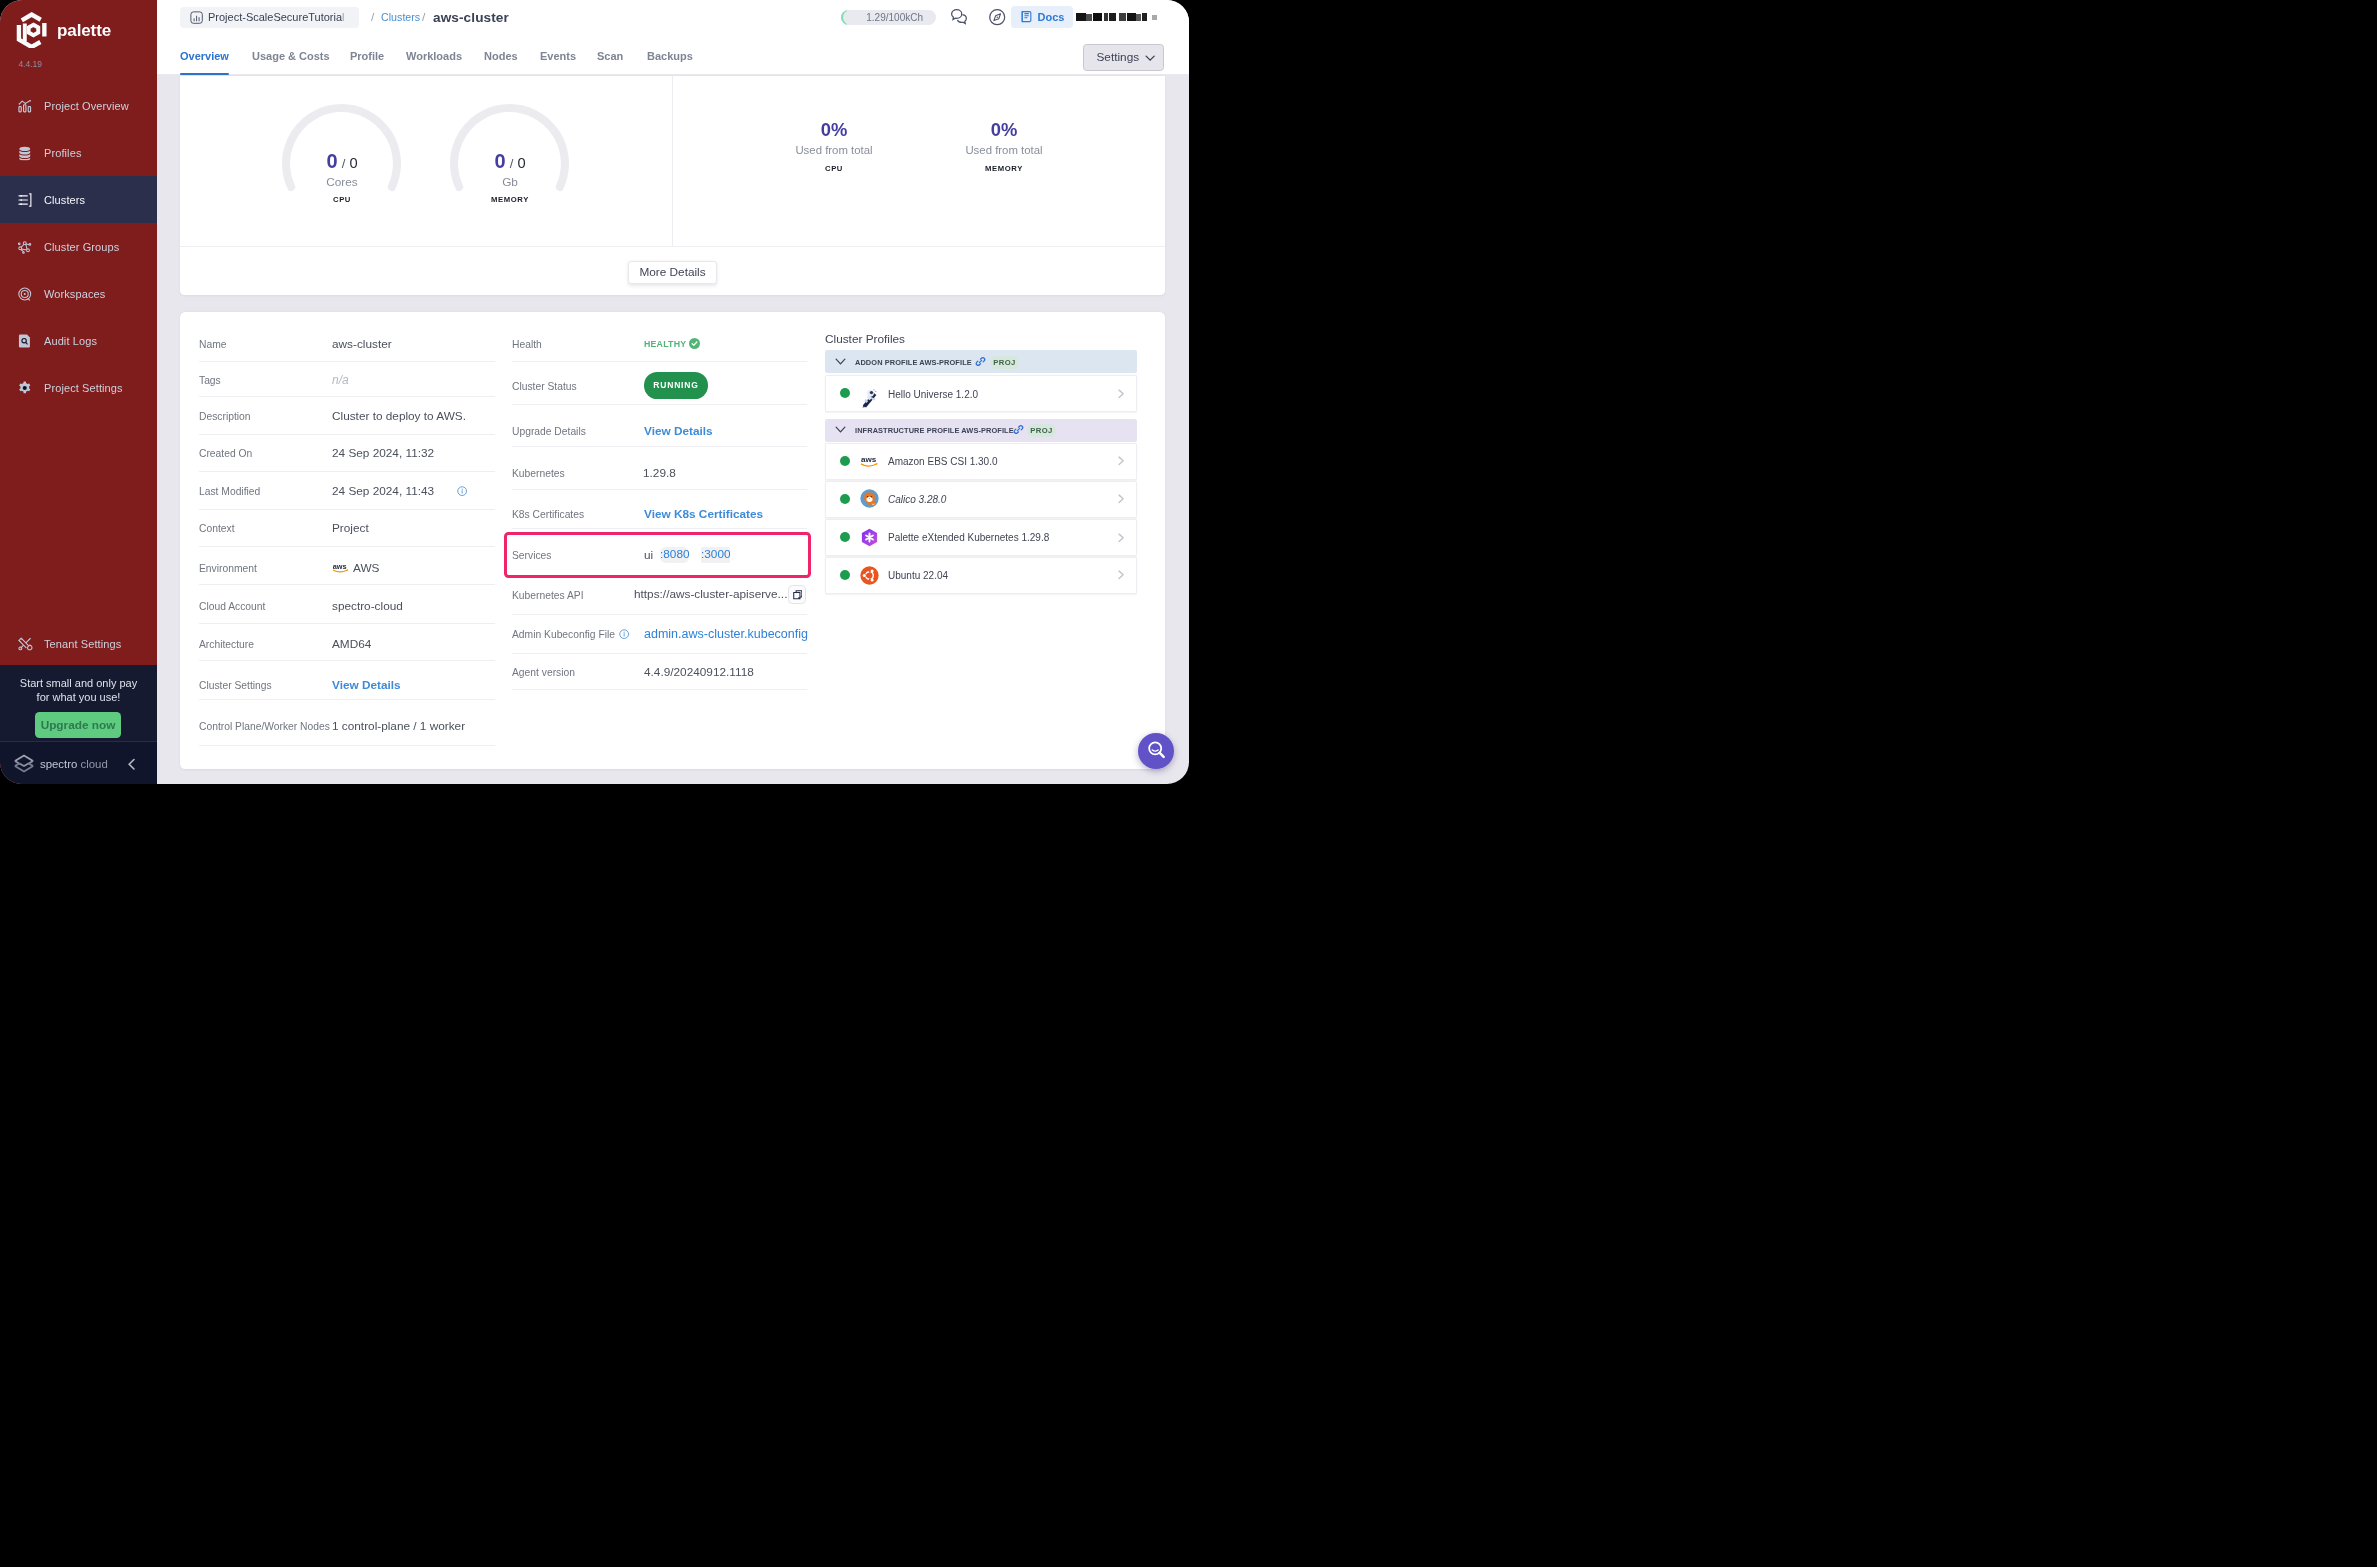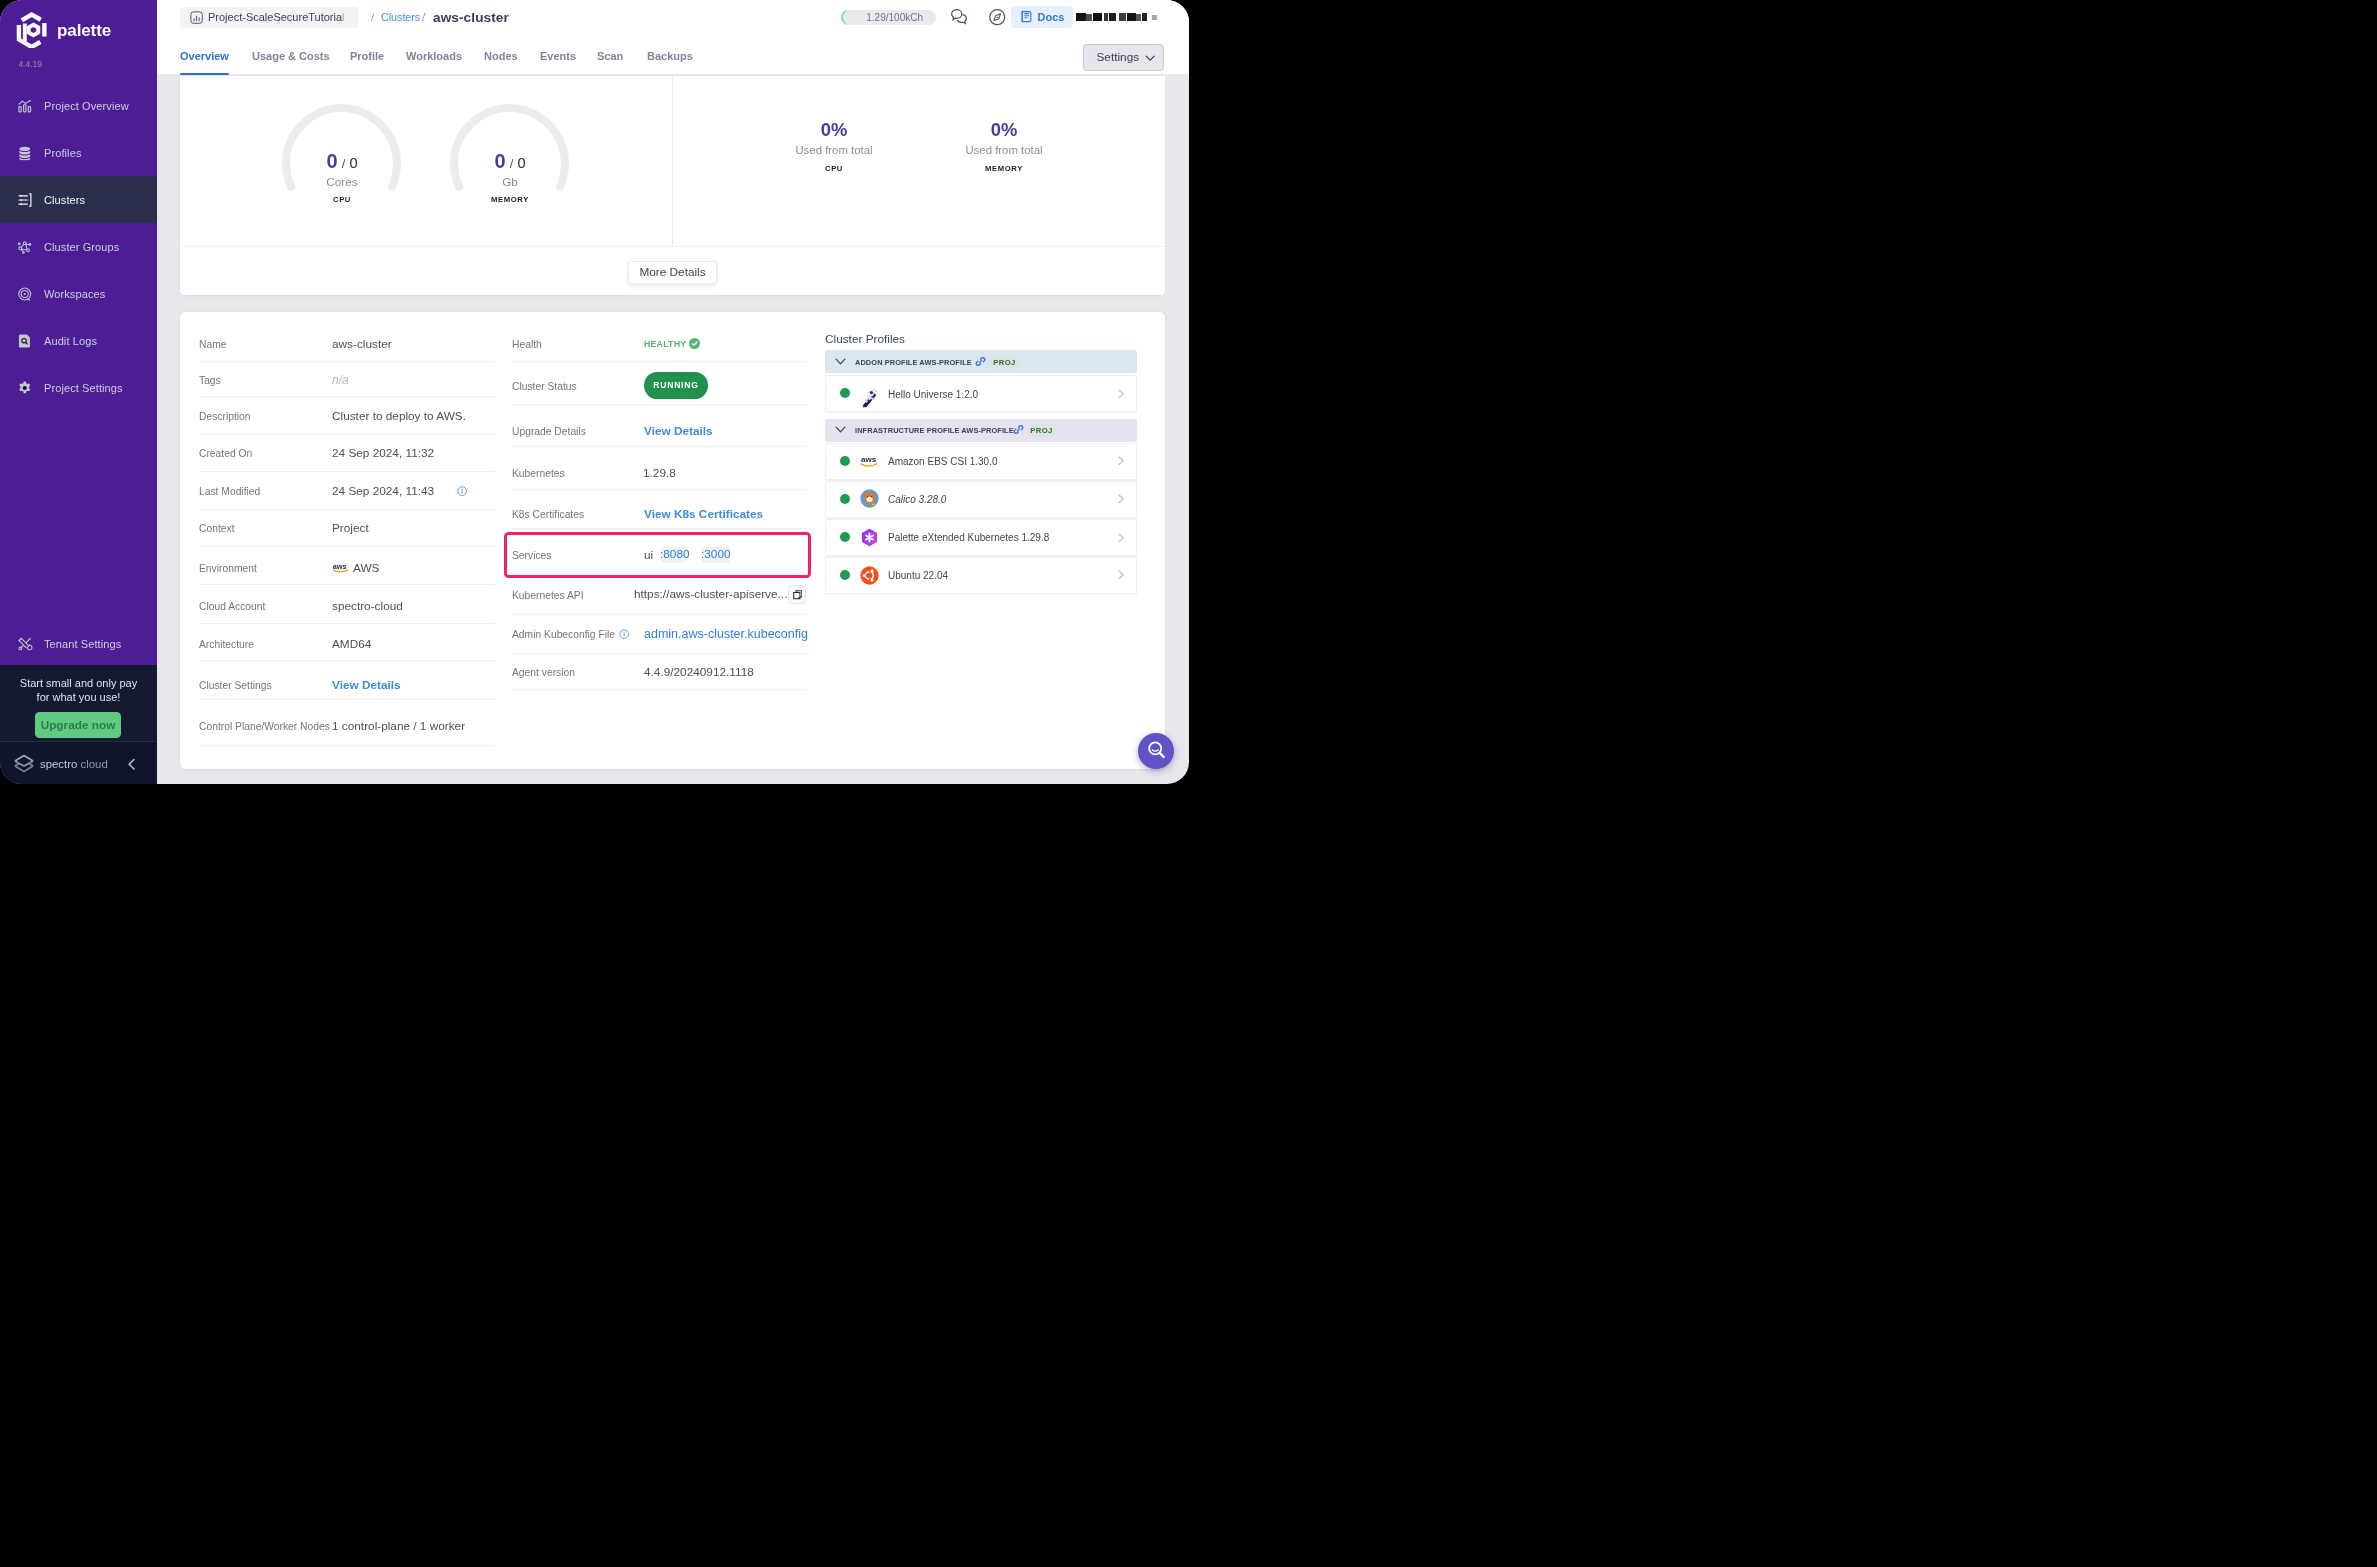--- a/index.html
+++ b/index.html
@@ -1,21 +1,21 @@
 <!DOCTYPE html>
 <html style="font-size:11.8px"><head>
 <meta charset="utf-8">
 <style>
   html,body{margin:0;padding:0;background:#000;}
   *{box-sizing:border-box;}
   #win{position:relative;width:1189px;height:784px;border-radius:22px;overflow:hidden;
        background:#e9e7ee;font-family:"Liberation Sans",sans-serif;}
   .a{position:absolute;}
   
-  #side{left:0;top:0;width:157px;height:784px;background:#4c1d95;}
+  #side{left:0;top:0;width:157px;height:784px;background:#7f1d1d;}
   .nav{left:0;width:157px;height:47px;color:#ccd0dd;font-size:11px;}
   .nav .ic{position:absolute;left:17px;top:50%;transform:translateY(-50%);width:15.5px;height:15.5px;}
   .nav .tx{position:absolute;left:44px;top:50%;transform:translateY(-50%);white-space:nowrap;letter-spacing:0.1px;}
   .navact{background:#2b2f4c;color:#f6f7fb;}
   
   #head{left:157px;top:0;width:1032px;height:75px;background:#fff;border-bottom:0.7px solid #e9e9ee;}
   .tab{top:50px;font-size:11px;font-weight:600;color:#7d8494;letter-spacing:0;}
   .tabact{color:#2d73cc;}
   
   #card1{left:180px;top:76px;width:985px;height:219px;background:#fff;border-radius:0 0 4.4px 4.4px;box-shadow:0 0.7px 2.2px rgba(40,40,70,.07);}

